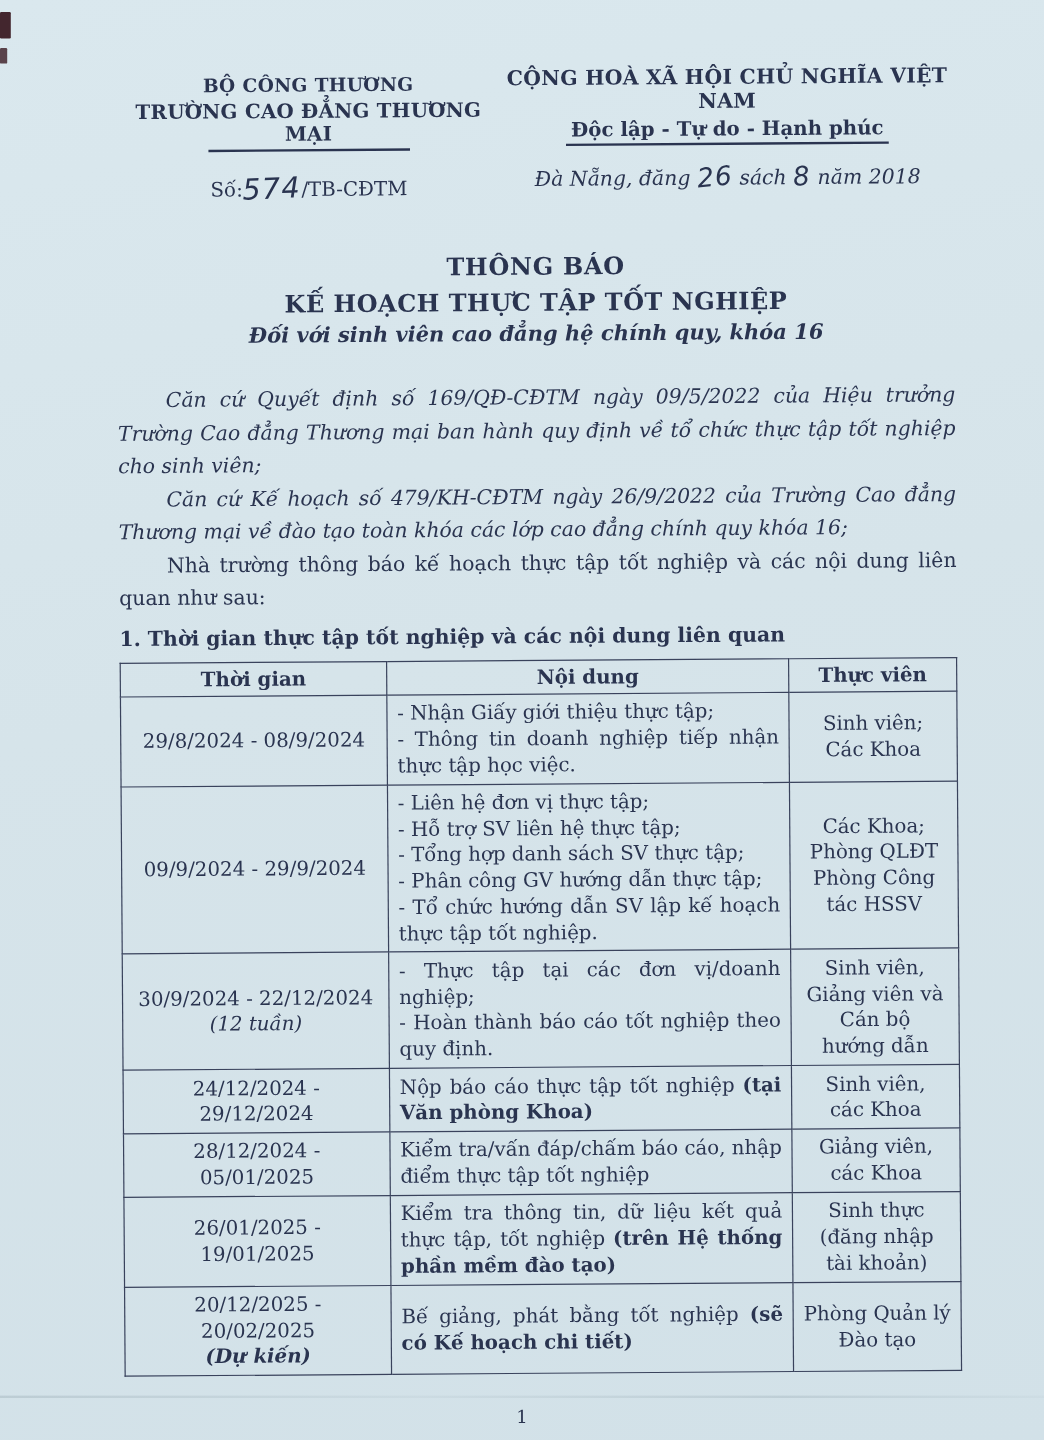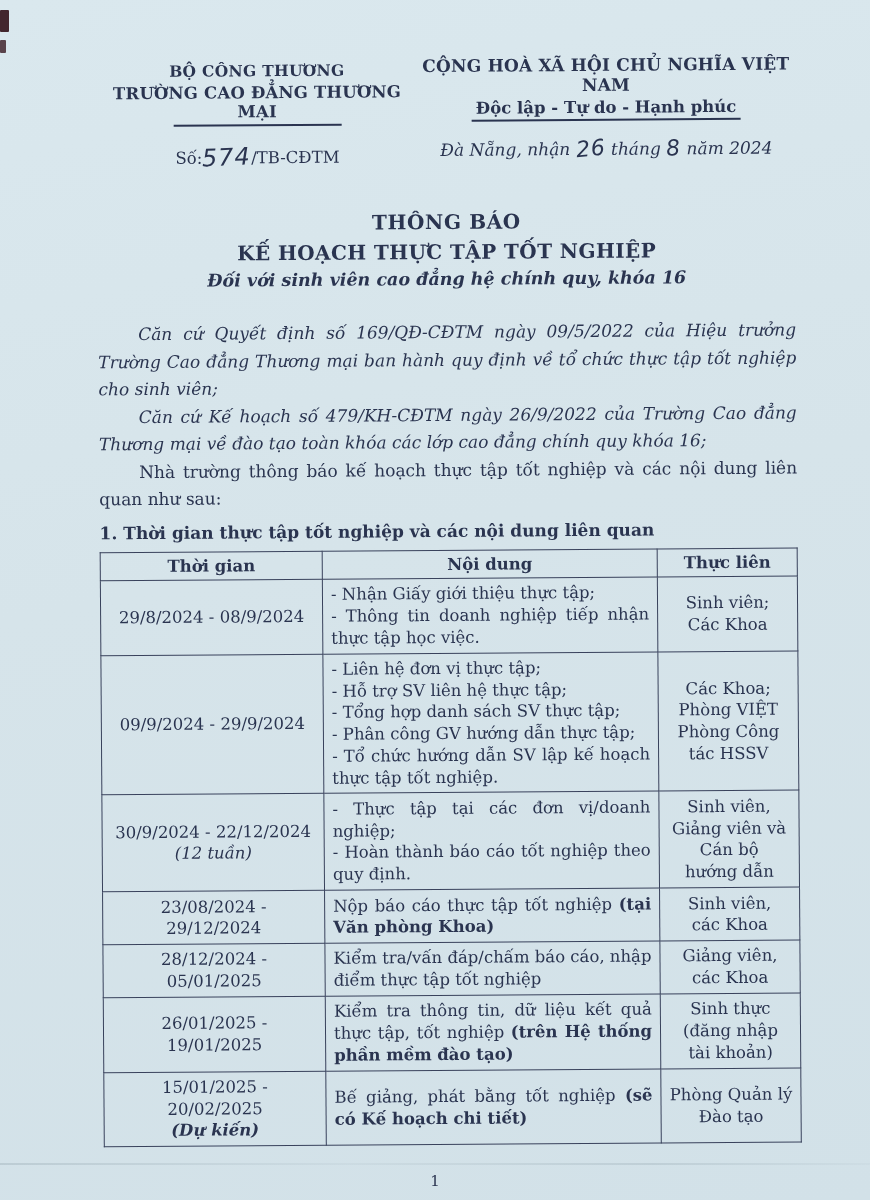--- a/index.html
+++ b/index.html
@@ -111,25 +111,25 @@
         <div class="school">TRƯỜNG CAO ĐẲNG THƯƠNG MẠI</div>
         <div class="school-underline"></div>
         <div class="doc-number">
           <span>Số:</span><span class="handwritten">574</span><span>/TB-CĐTM</span>
         </div>
       </div>
       <div class="hdr-right">
         <div class="country">CỘNG HOÀ XÃ HỘI CHỦ NGHĨA VIỆT NAM</div>
         <div><span class="motto">Độc lập - Tự do - Hạnh phúc</span></div>
         <div class="place-date">
-          <span>Đà Nẵng, nhận</span>
+          <span>Đà Nẵng, đăng</span>
           <span class="handwritten">26</span>
-          <span>tháng</span>
+          <span>sách</span>
           <span class="handwritten">8</span>
-          <span>năm 2024</span>
+          <span>năm 2018</span>
         </div>
       </div>
     </div>
 
     <div class="title-block">
       <div class="title-1">THÔNG BÁO</div>
       <div class="title-2">KẾ HOẠCH THỰC TẬP TỐT NGHIỆP</div>
       <div class="title-3">Đối với sinh viên cao đẳng hệ chính quy, khóa 16</div>
     </div>
 
@@ -143,73 +143,73 @@
     <table class="schedule">
       <colgroup>
           <col class="c-time">
           <col class="c-content">
           <col class="c-exec">
         </colgroup>
       <thead>
         <tr>
           <th>Thời gian</th>
           <th>Nội dung</th>
-          <th>Thực liên</th>
+          <th>Thực viên</th>
         </tr>
       </thead>
       <tbody>
         <tr class="r0">
           <td class="time"><span>29/8/2024 - 08/9/2024</span></td>
           <td class="cont"><span class="pre">- Nhận Giấy giới thiệu thực tập;
 - Thông tin doanh nghiệp tiếp nhận thực tập học việc.</span></td>
           <td class="exec">Sinh viên;
 Các Khoa</td>
         </tr>
         <tr class="r1">
           <td class="time"><span>09/9/2024 - 29/9/2024</span></td>
           <td class="cont"><span class="pre">- Liên hệ đơn vị thực tập;
 - Hỗ trợ SV liên hệ thực tập;
 - Tổng hợp danh sách SV thực tập;
 - Phân công GV hướng dẫn thực tập;
 - Tổ chức hướng dẫn SV lập kế hoạch thực tập tốt nghiệp.</span></td>
           <td class="exec">Các Khoa;
-Phòng VIỆT
+Phòng QLĐT
 Phòng Công
 tác HSSV</td>
         </tr>
         <tr class="r2">
           <td class="time"><span>30/9/2024 - 22/12/2024</span><span class="note">(12 tuần)</span></td>
           <td class="cont"><span class="pre">- Thực tập tại các đơn vị/doanh nghiệp;
 - Hoàn thành báo cáo tốt nghiệp theo quy định.</span></td>
           <td class="exec">Sinh viên,
 Giảng viên và
 Cán bộ
 hướng dẫn</td>
         </tr>
         <tr class="r3">
-          <td class="time"><span>23/08/2024 - 29/12/2024</span></td>
+          <td class="time"><span>24/12/2024 - 29/12/2024</span></td>
           <td class="cont"><span class="pre">Nộp báo cáo thực tập tốt nghiệp </span><span class="b">(tại Văn phòng Khoa)</span></td>
           <td class="exec">Sinh viên,
 các Khoa</td>
         </tr>
         <tr class="r4">
           <td class="time"><span>28/12/2024 - 05/01/2025</span></td>
           <td class="cont"><span class="pre">Kiểm tra/vấn đáp/chấm báo cáo, nhập điểm thực tập tốt nghiệp</span></td>
           <td class="exec">Giảng viên,
 các Khoa</td>
         </tr>
         <tr class="r5">
           <td class="time"><span>26/01/2025 - 19/01/2025</span></td>
           <td class="cont"><span class="pre">Kiểm tra thông tin, dữ liệu kết quả thực tập, tốt nghiệp </span><span class="b">(trên Hệ thống phần mềm đào tạo)</span></td>
           <td class="exec">Sinh thực
 (đăng nhập
 tài khoản)</td>
         </tr>
         <tr class="r6">
-          <td class="time"><span>15/01/2025 - 20/02/2025</span><span class="note bold">(Dự kiến)</span></td>
+          <td class="time"><span>20/12/2025 - 20/02/2025</span><span class="note bold">(Dự kiến)</span></td>
           <td class="cont"><span class="pre">Bế giảng, phát bằng tốt nghiệp </span><span class="b">(sẽ có Kế hoạch chi tiết)</span></td>
           <td class="exec">Phòng Quản lý
 Đào tạo</td>
         </tr>
       </tbody>
     </table>
 
   </div>
 
   <div class="page-number">1</div>

